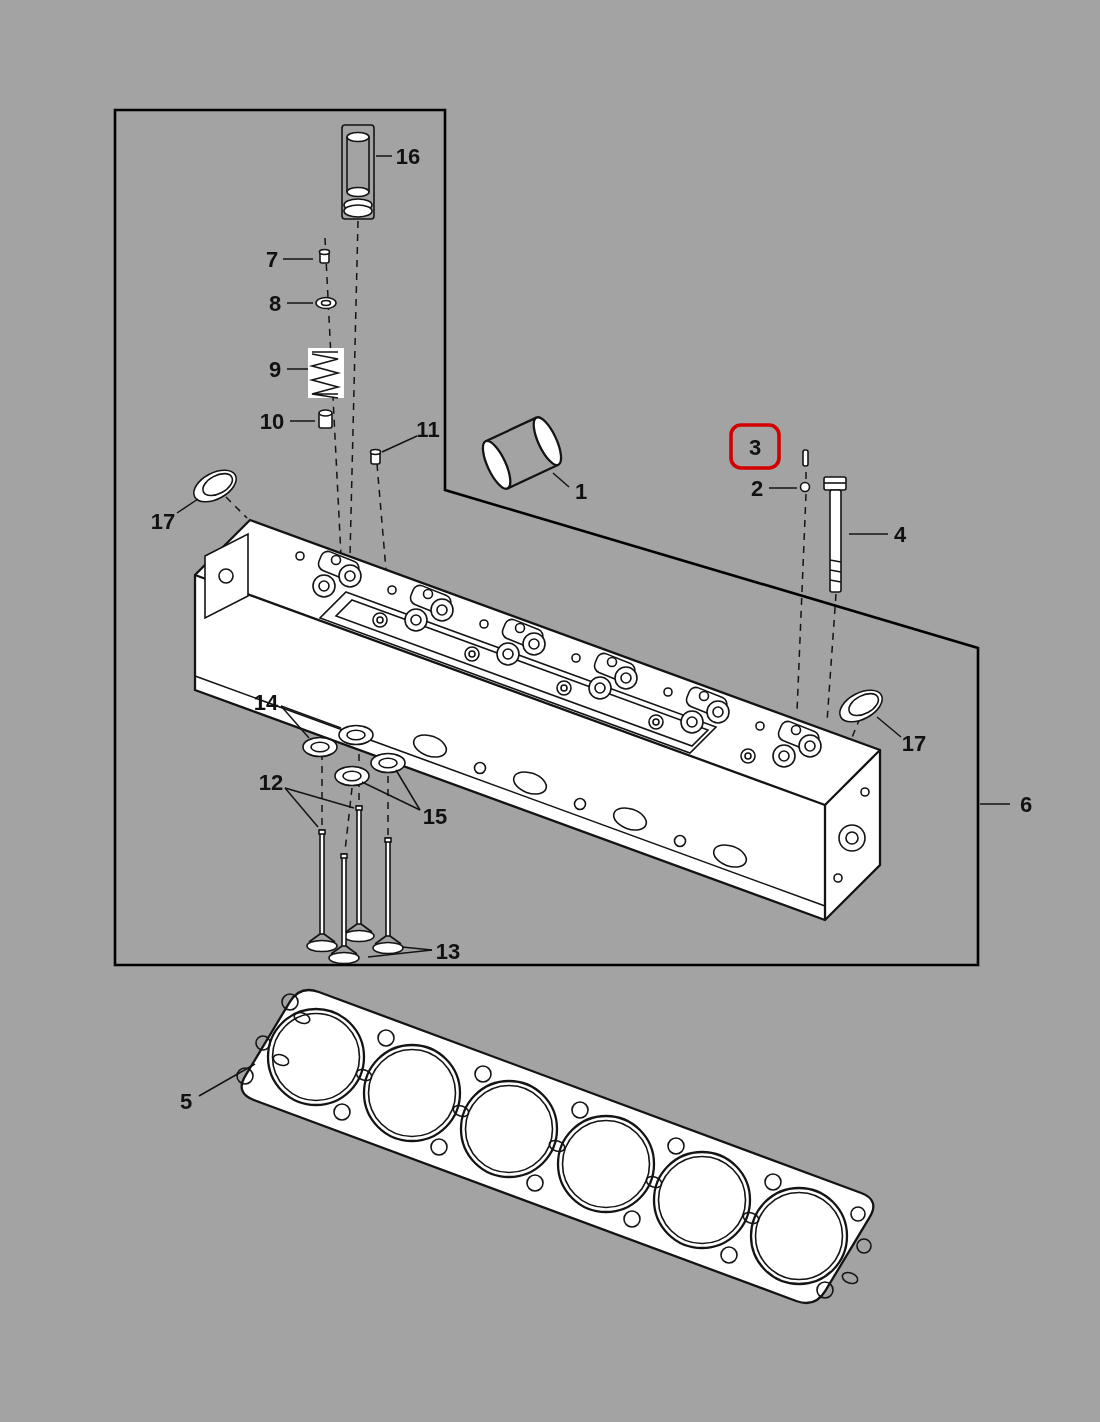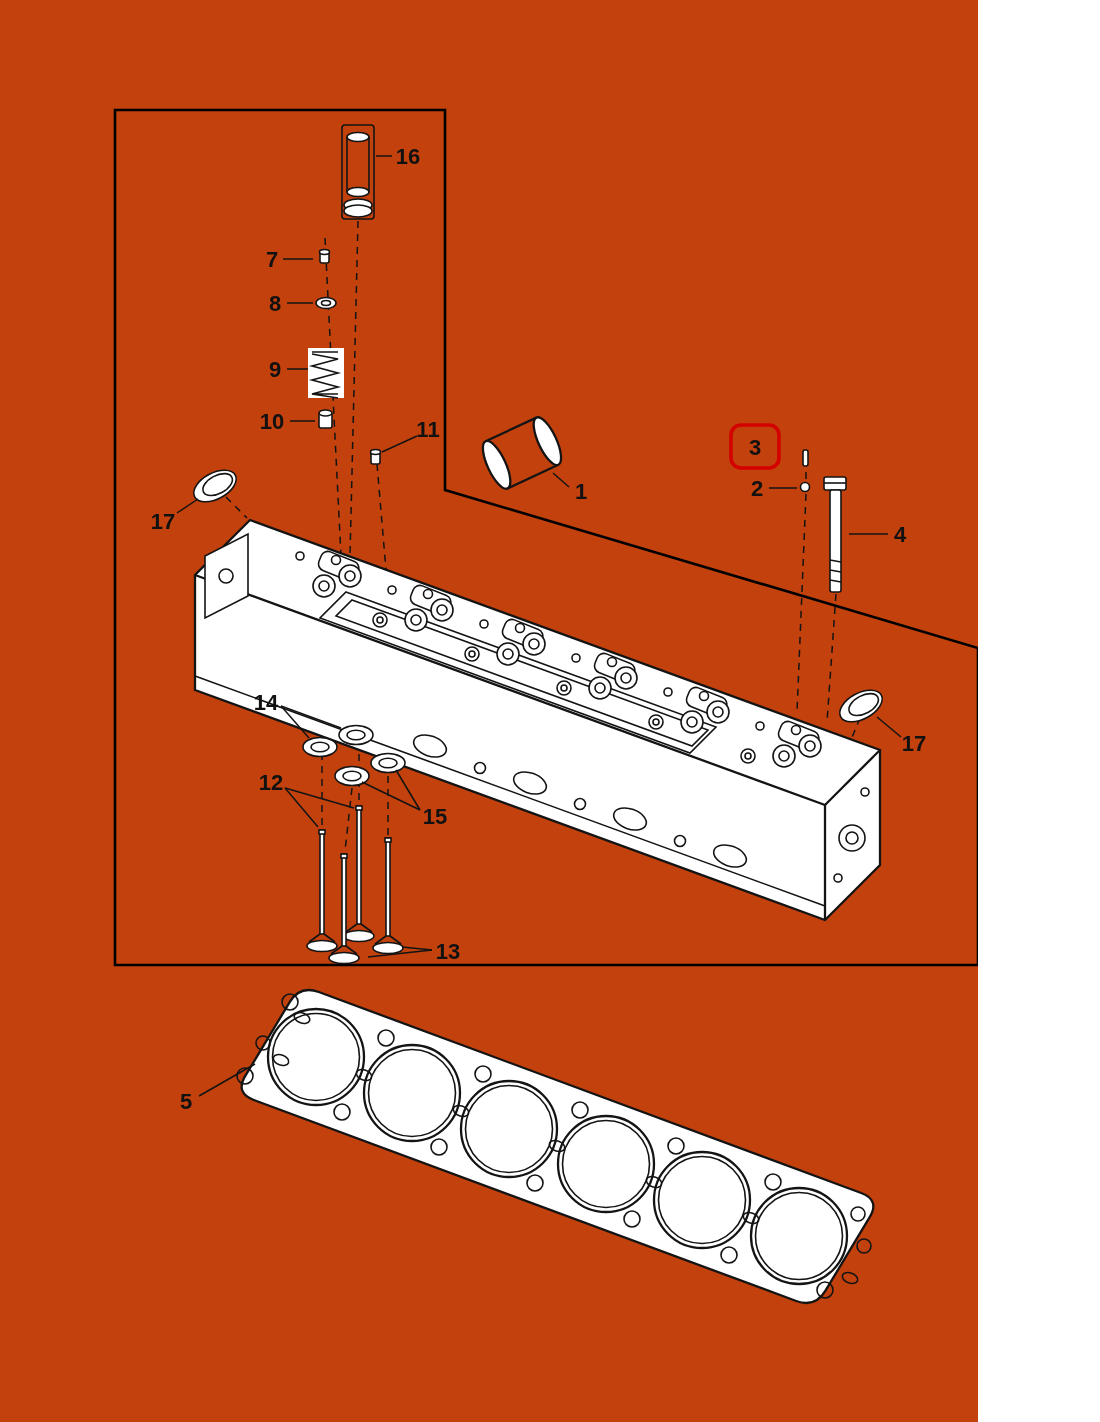--- a/index.html
+++ b/index.html
@@ -1,16 +1,16 @@
 <!DOCTYPE html>
 <html><head>
 <meta charset="utf-8">
 <style>
   html,body{margin:0;padding:0;background:#ffffff;}
-  .stage{position:relative;width:978px;height:1422px;background:#c2410c;overflow:hidden;}
+  .stage{position:relative;width:1100px;height:1422px;background:#a3a3a3;overflow:hidden;}
   svg{display:block;}
   .ln{stroke:#141414;fill:none;stroke-width:1.6;}
   .ln2{stroke:#141414;fill:none;stroke-width:2.3;}
   .wh{fill:#ffffff;stroke:#141414;stroke-width:1.6;}
   .wh2{fill:#ffffff;stroke:#141414;stroke-width:2.3;}
   .dash{stroke:#141414;stroke-width:1.5;fill:none;stroke-dasharray:7 6;}
   .leader{stroke:#141414;stroke-width:1.5;fill:none;}
   .border{stroke:#000000;stroke-width:2.6;fill:none;}
   text.callout{font:bold 22px "Liberation Sans", sans-serif;fill:#111111;}
   .hl{fill:none;stroke-width:3.6;}

